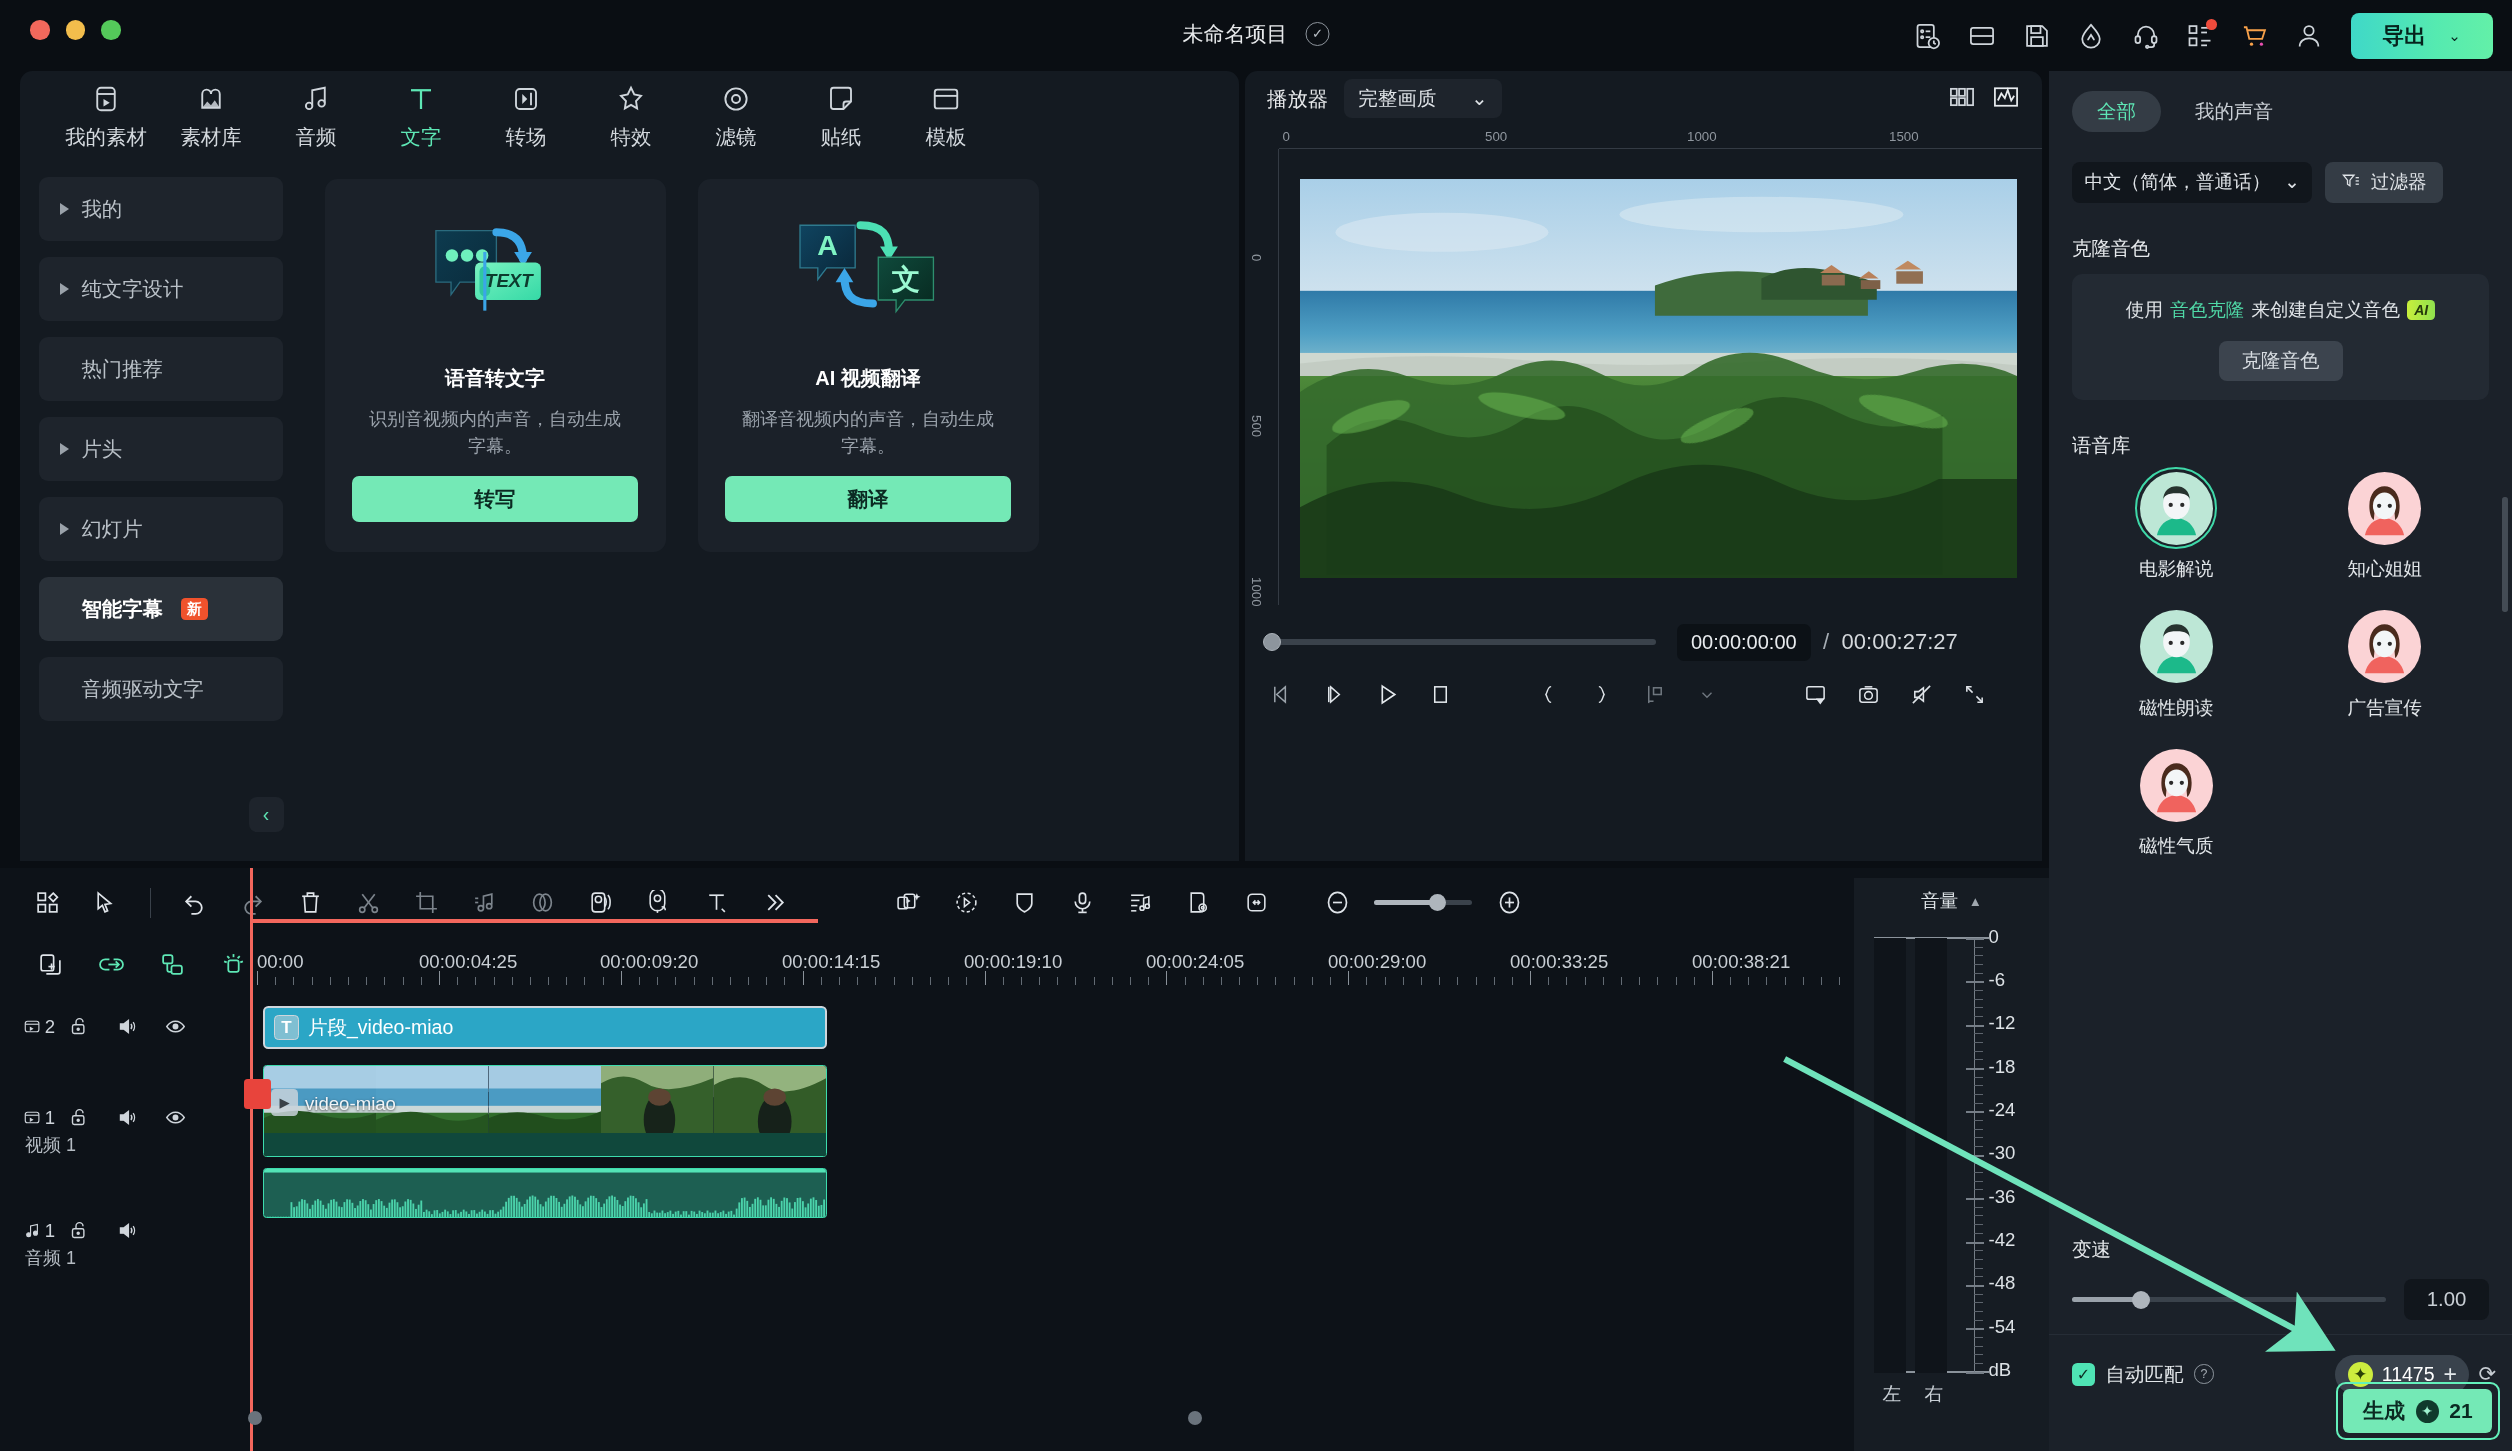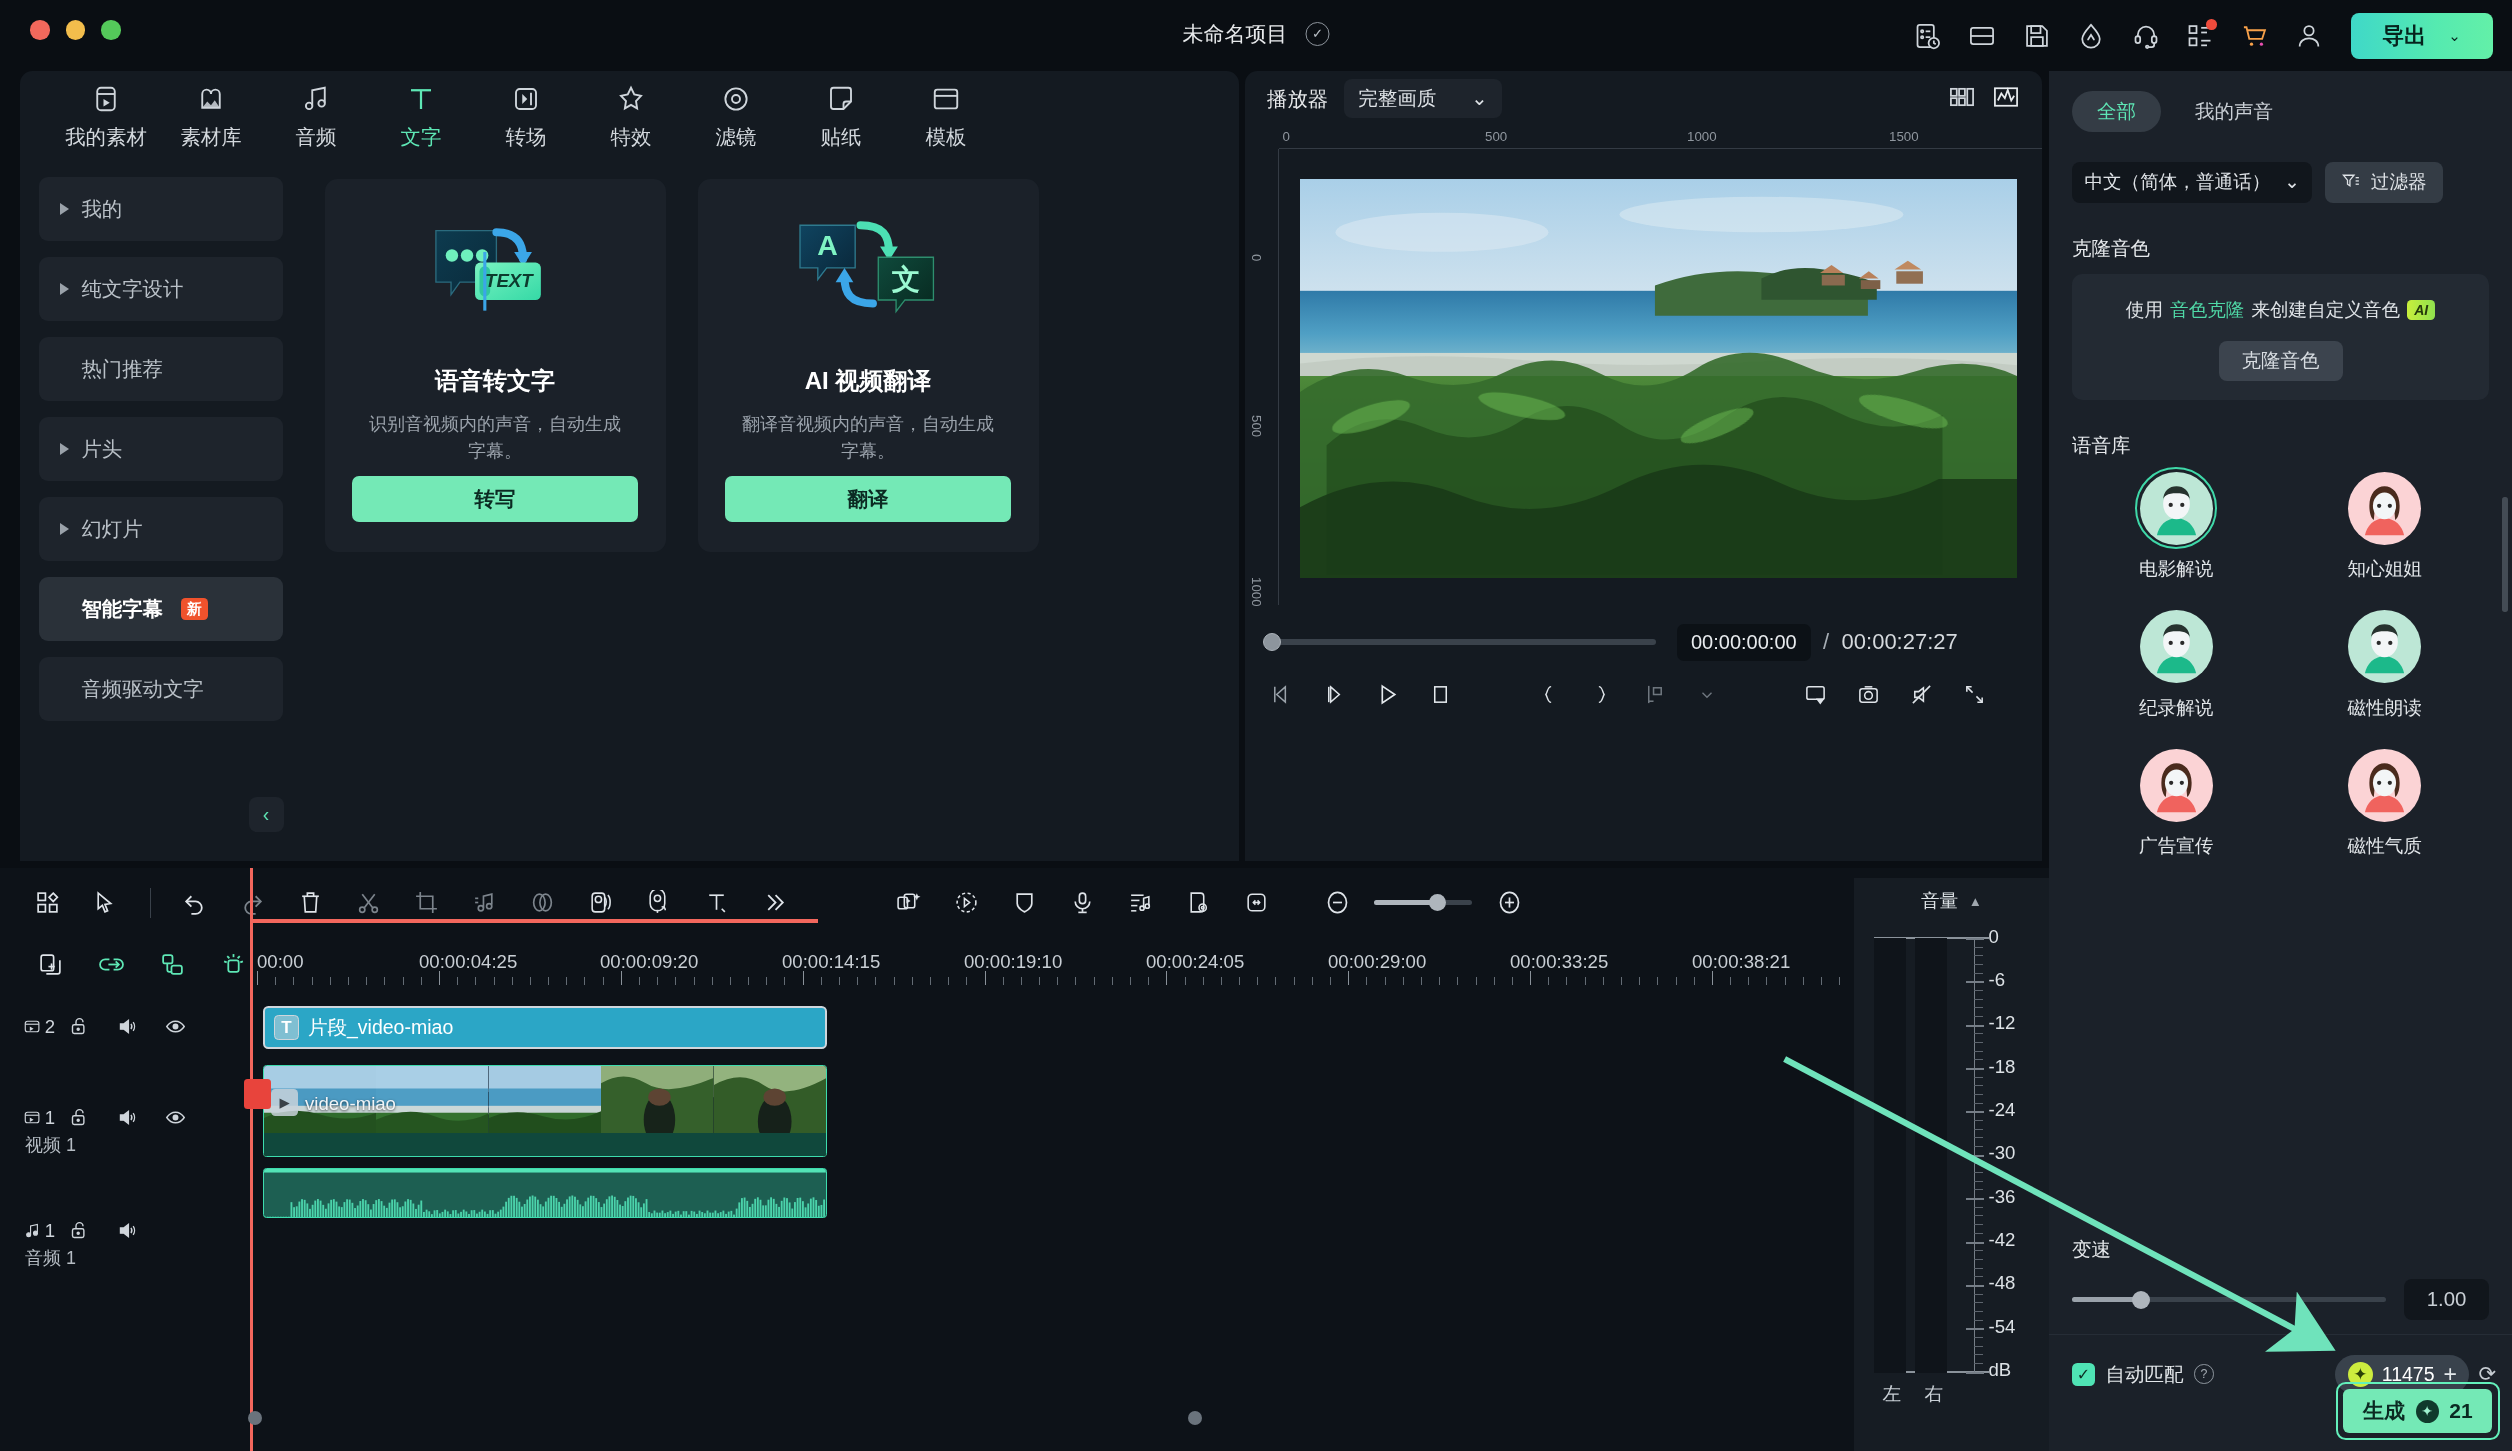--- a/index.html
+++ b/index.html
@@ -70,21 +70,21 @@
     background:#f0522c; color:#fff; font-size:15px; font-weight:bold;
     padding:1.8px 6.2px; border-radius:4.4px; margin-left:5.3px;
   }
   .cardzone { flex:1; padding:16px 0 0 21px; position:relative;}
   .cards { display:flex; gap:32px; }
   .card {
     width:341px; height:373px; background:#1b2129; border-radius:12.4px;
     display:flex; flex-direction:column; align-items:center; padding-top:30px;
   }
   .card-art { width:177px;height:133px; display:flex;align-items:center;justify-content:center;}
-  .card-title { font-size:24px; font-weight:bold; color:#fff; margin-top:23px;}
+  .card-title { font-size:20px; font-weight:bold; color:#fff; margin-top:23px;}
   .card-desc { font-size:18px; color:#9aa2ab; text-align:center; line-height:1.5; margin-top:14px; width:266px;}
   .card-btn {
     margin-top:auto; margin-bottom:30px; width:286px;height:46px;border-radius:7px;
     background:#74e9b6; color:#0b2a22; font-size:20.4px; font-weight:bold;
     display:flex;align-items:center;justify-content:center; cursor:pointer;
   }
   .collapse-btn {
     position:absolute; left:229px; top:726px; width:35px;height:35px;border-radius:8px;
     background:#1e242c; display:flex;align-items:center;justify-content:center;
     color:#5ee7b5; font-size:19.5px; cursor:pointer;
@@ -731,33 +731,20 @@
           <svg width="73" height="73" viewBox="0 0 82 82">
               <circle cx="41" cy="41" r="41" fill="#fbd3d5"></circle>
               <path d="M41 52c12 0 20 9 22 19H19c2-10 10-19 22-19z" fill="#f0635e"></path>
               <path d="M24 38c0-14 8-22 17-22s17 8 17 22c0 8-2 14-5 16l-2-22H31l-2 22c-3-2-5-8-5-16z" fill="#4a2b1d"></path>
               <ellipse cx="41" cy="38" rx="13" ry="15" fill="#f3f6f7"></ellipse>
               <circle cx="35" cy="38" r="2.4" fill="#2a2a2a"></circle>
               <circle cx="47" cy="38" r="2.4" fill="#2a2a2a"></circle>
             </svg>
         </div>
         <span class="nm">知心姐姐</span>
-      </div>
-      <div class="voice">
-        <div class="av-wrap">
-          <svg width="73" height="73" viewBox="0 0 82 82">
-              <circle cx="41" cy="41" r="41" fill="#bde7d6"></circle>
-              <path d="M41 52c12 0 20 9 22 19H19c2-10 10-19 22-19z" fill="#1cb98a"></path>
-              <ellipse cx="41" cy="36" rx="15" ry="17" fill="#f3f6f7"></ellipse>
-              <path d="M26 32c0-11 7-16 15-16s15 5 15 16c0-5-5-8-15-8s-15 3-15 8z" fill="#27332f"></path>
-              <circle cx="34.5" cy="37" r="2.4" fill="#2a2a2a"></circle>
-              <circle cx="47.5" cy="37" r="2.4" fill="#2a2a2a"></circle>
-            </svg>
-        </div>
-        <span class="nm">纪录解说</span>
       </div>
       <div class="voice">
         <div class="av-wrap">
           <svg width="73" height="73" viewBox="0 0 82 82">
               <circle cx="41" cy="41" r="41" fill="#bde7d6"></circle>
               <path d="M41 52c12 0 20 9 22 19H19c2-10 10-19 22-19z" fill="#1cb98a"></path>
               <ellipse cx="41" cy="36" rx="15" ry="17" fill="#f3f6f7"></ellipse>
               <path d="M26 32c0-11 7-16 15-16s15 5 15 16c0-5-5-8-15-8s-15 3-15 8z" fill="#27332f"></path>
               <circle cx="34.5" cy="37" r="2.4" fill="#2a2a2a"></circle>
               <circle cx="47.5" cy="37" r="2.4" fill="#2a2a2a"></circle>

